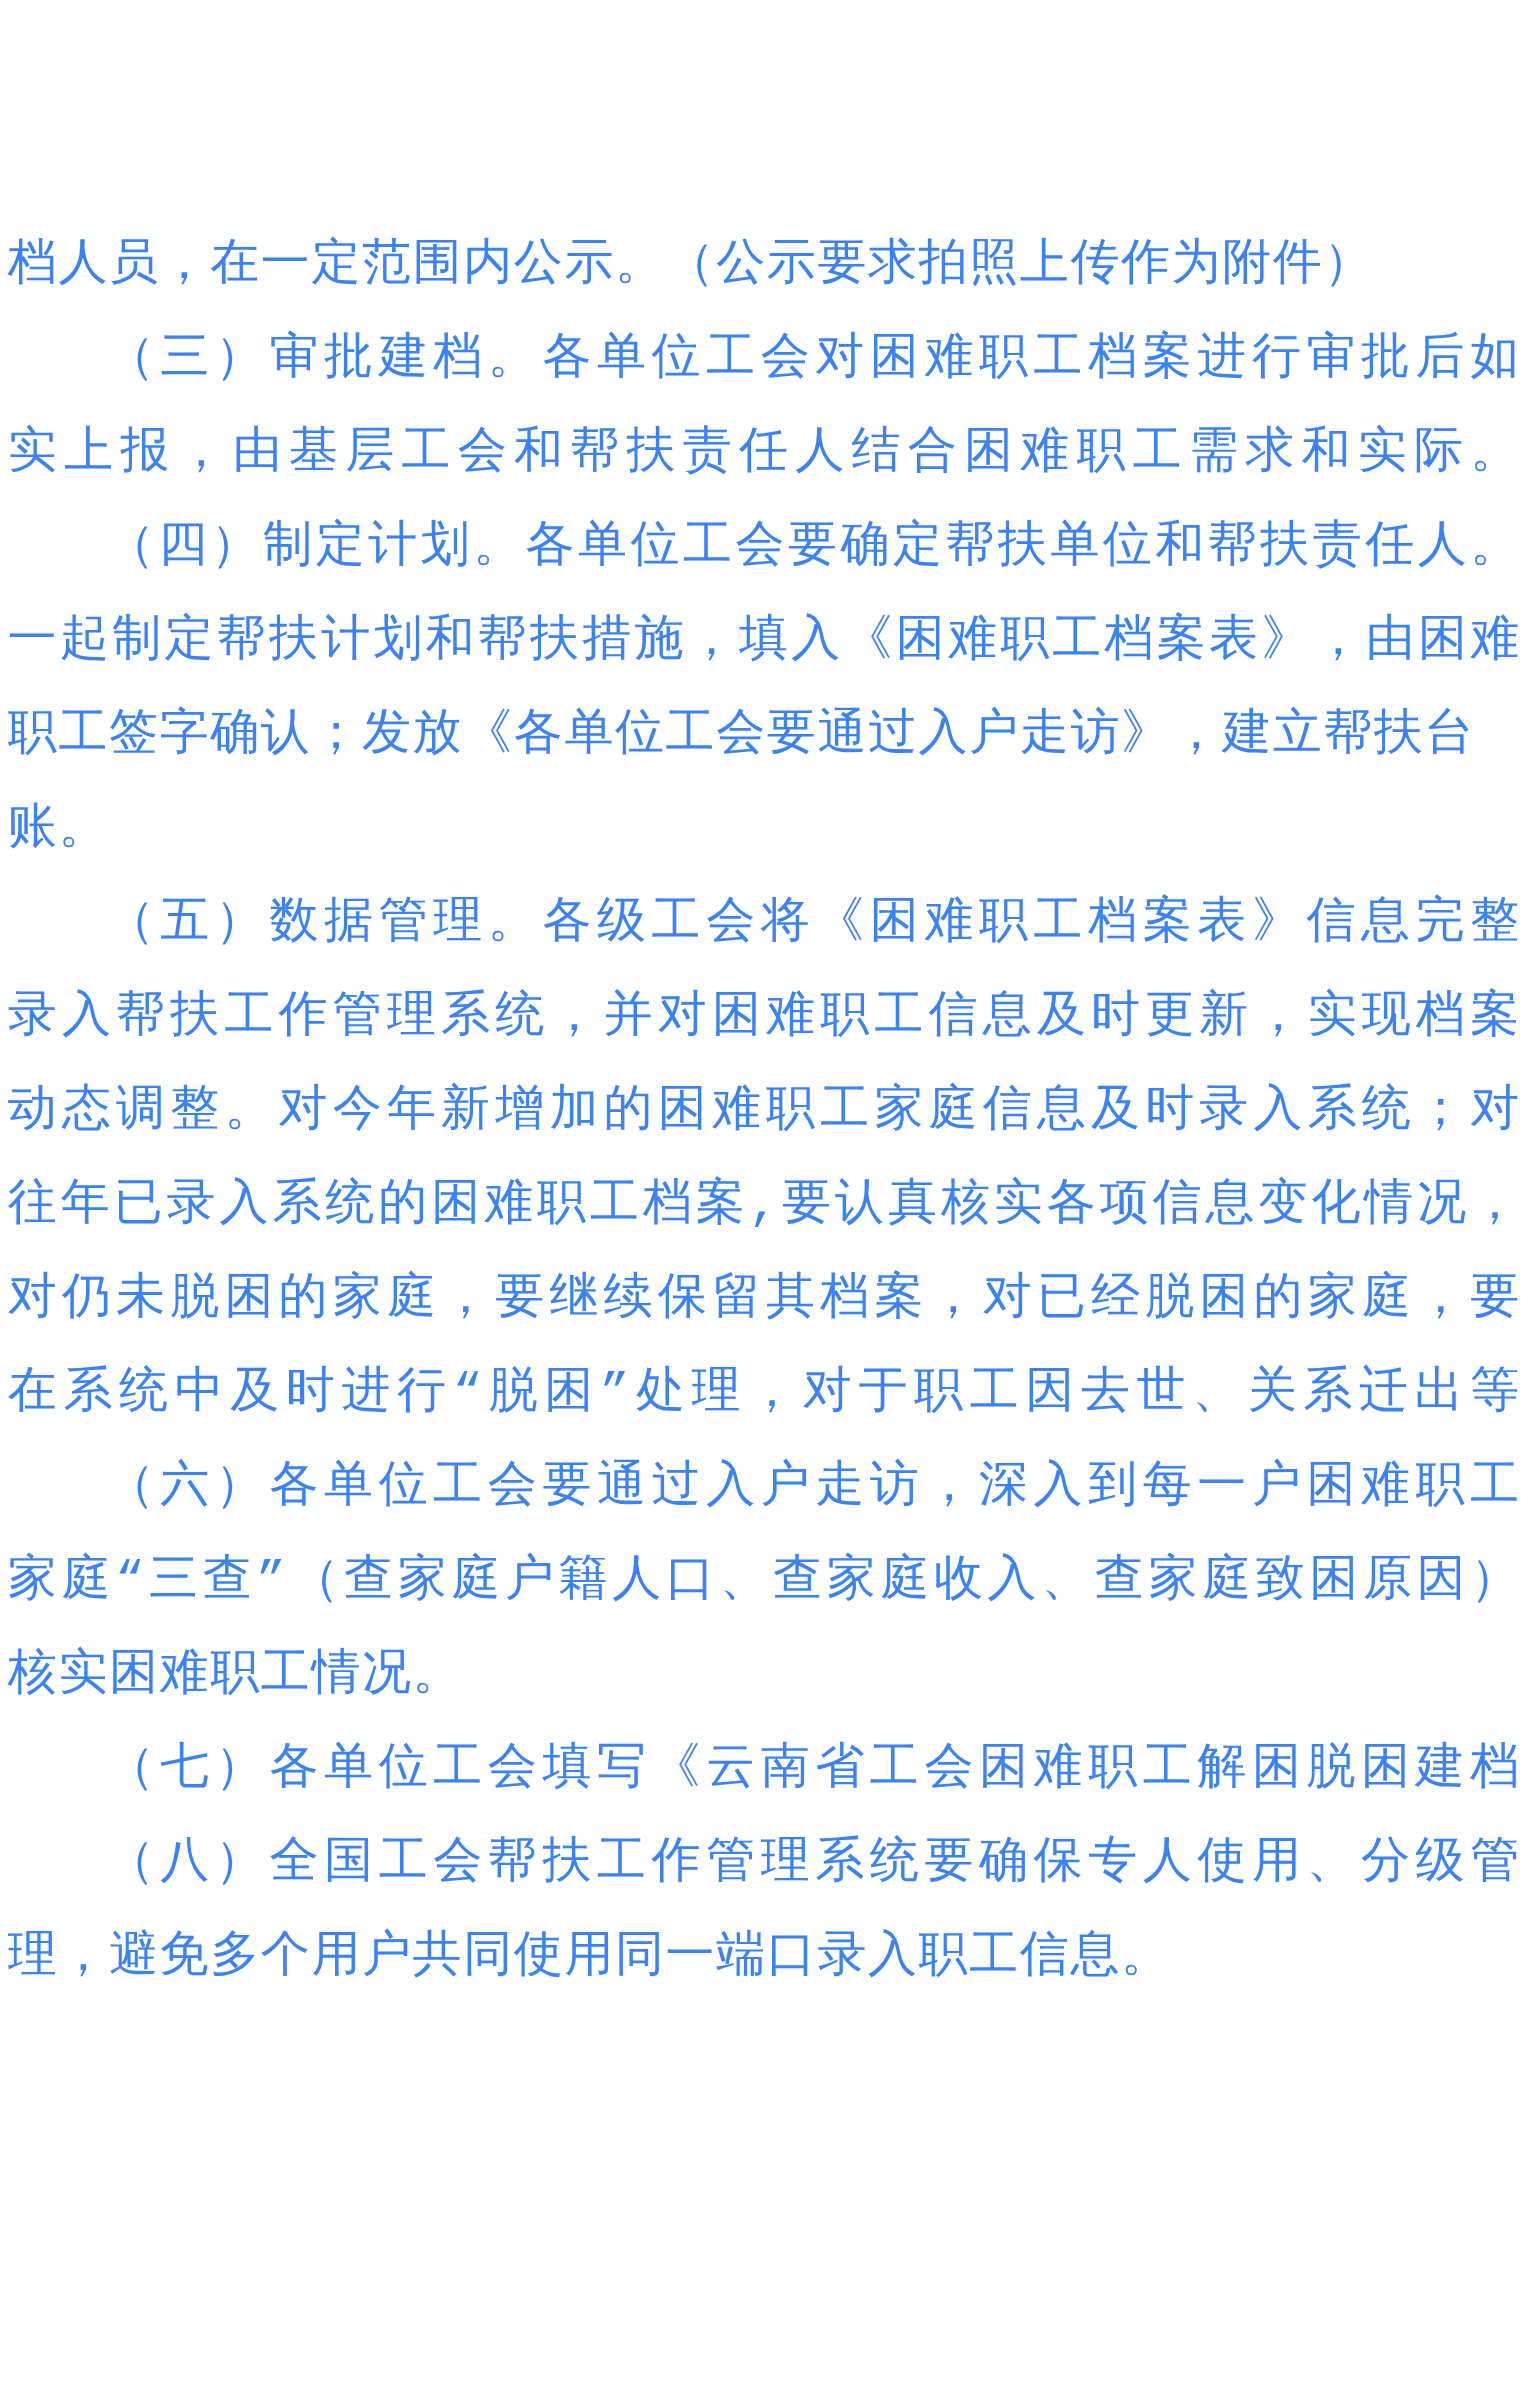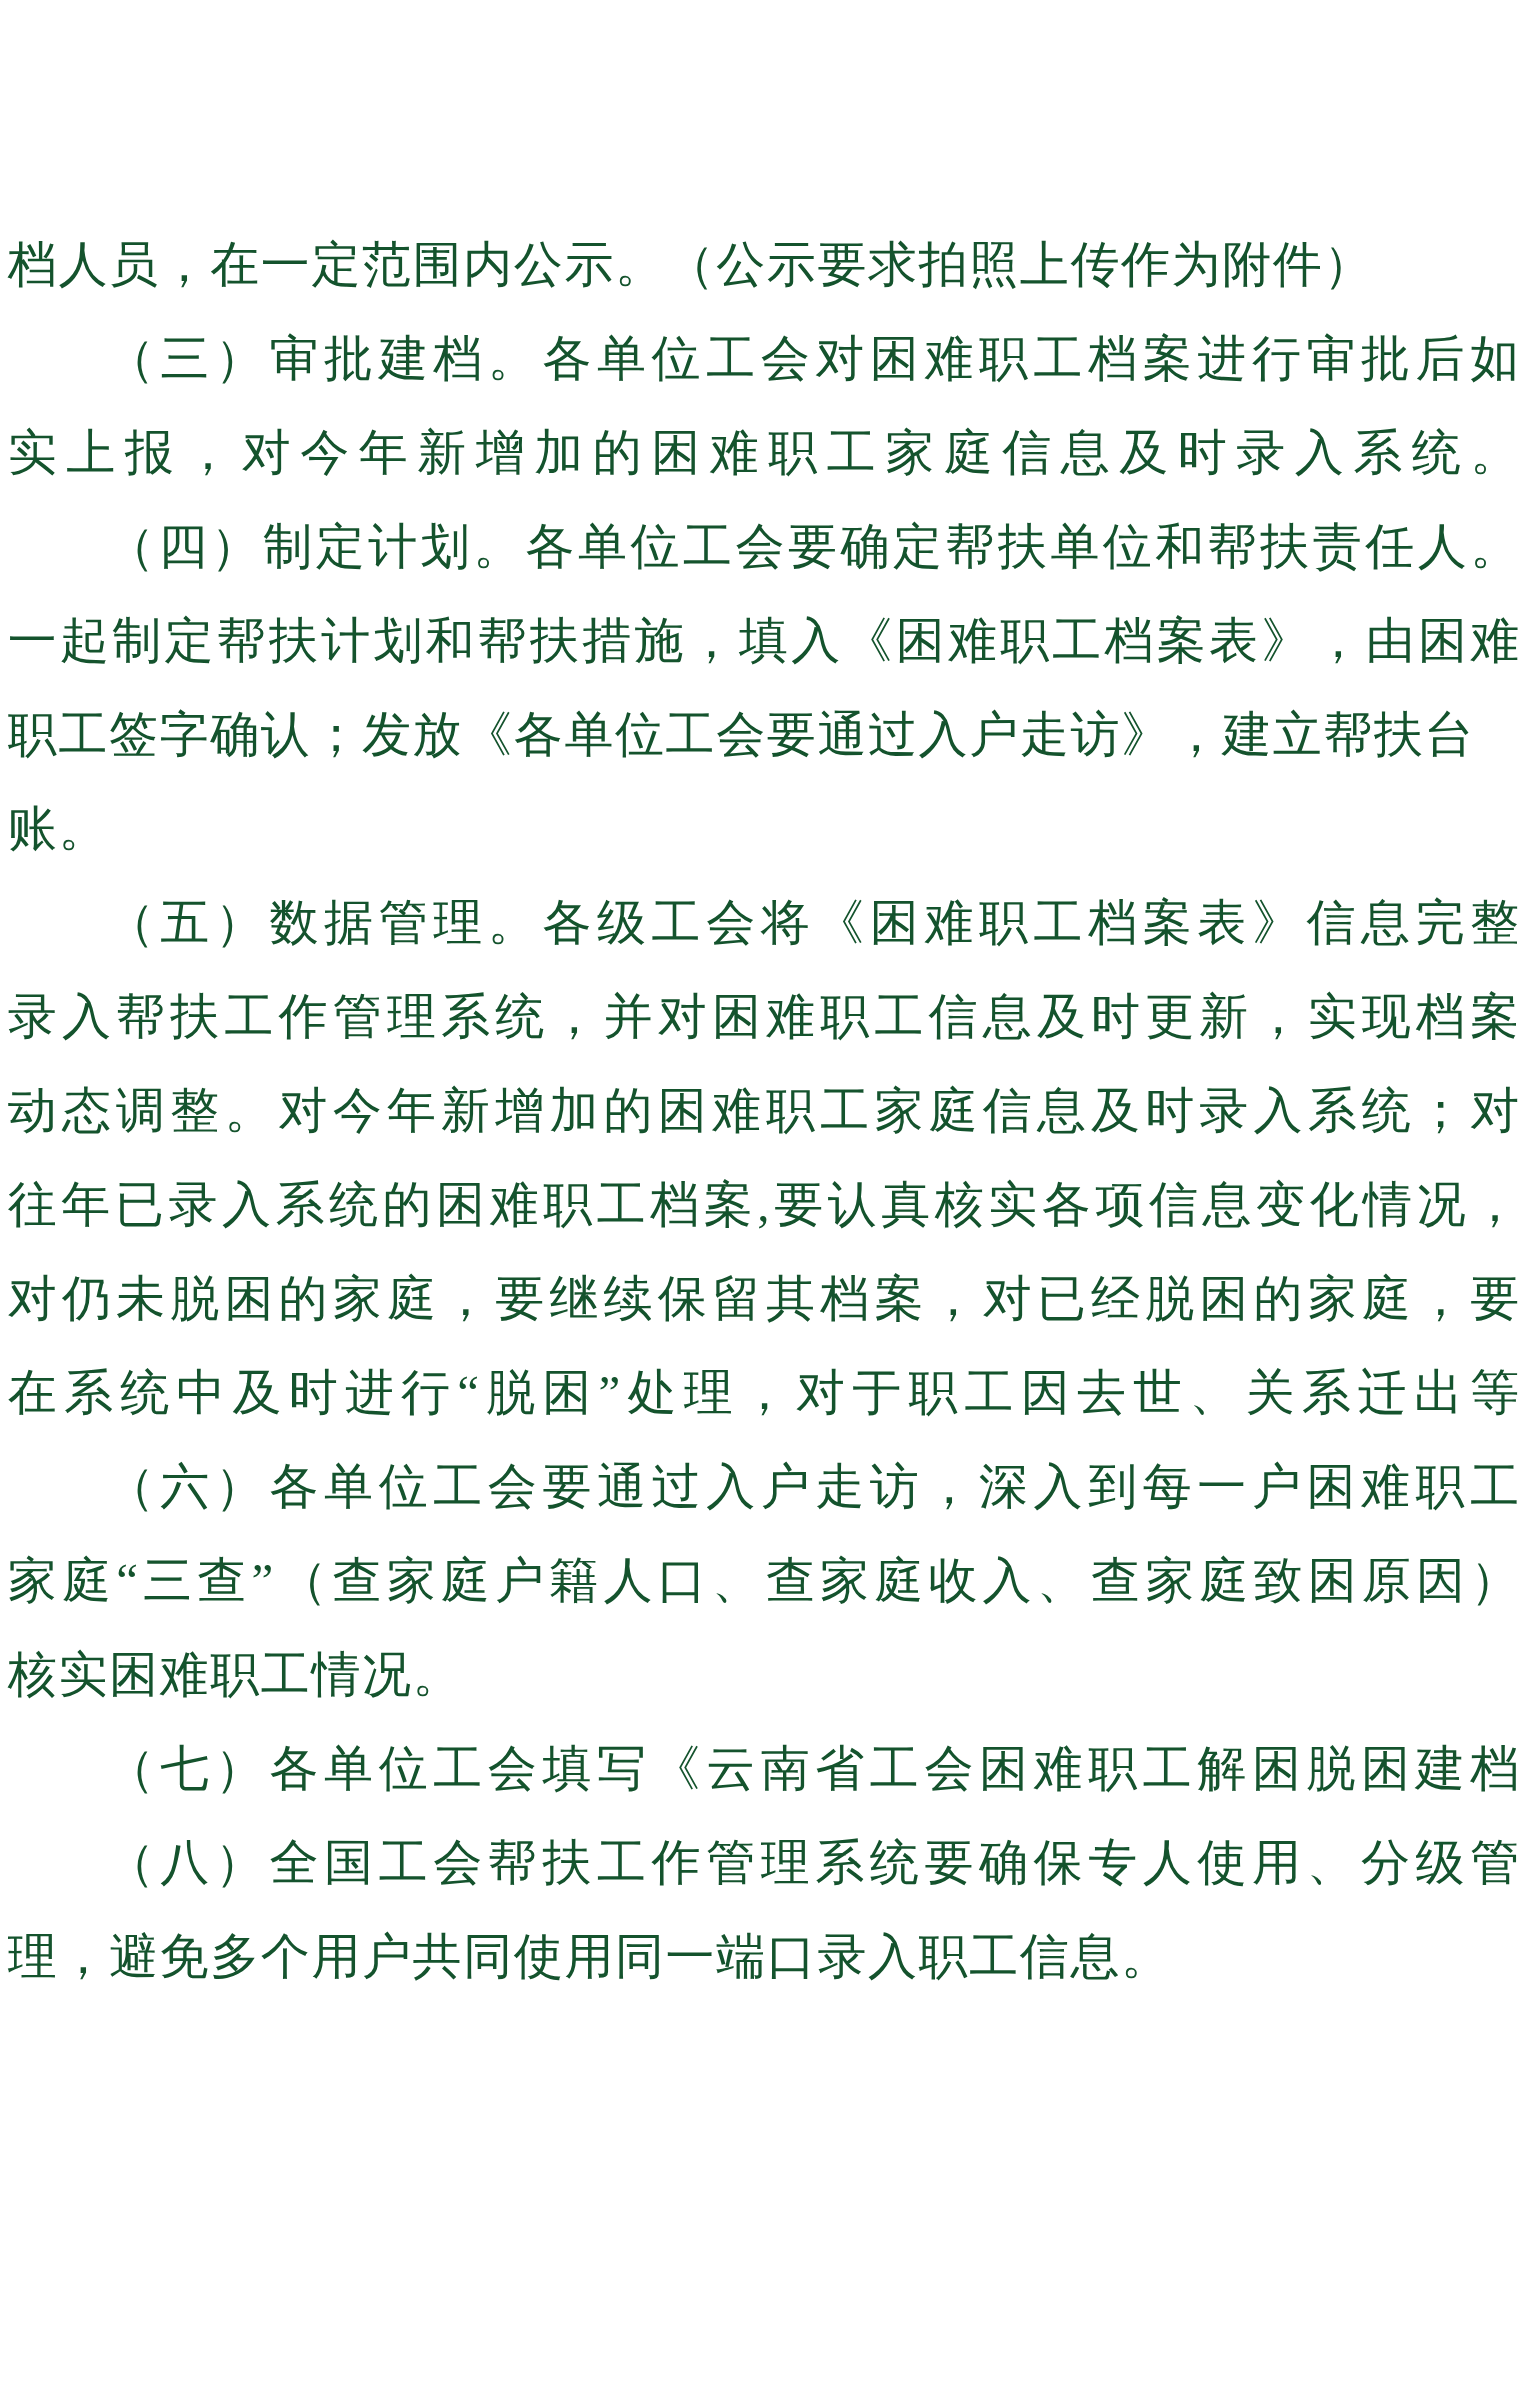--- a/index.html
+++ b/index.html
@@ -6,22 +6,22 @@
     margin: 0;
     padding: 0;
     background: #ffffff;
   }
   .page {
     position: relative;
     width: 1530px;
     height: 2150px;
     background: #ffffff;
     overflow: hidden;
-    font-family: Liberation Serif, serif;
-    color: #14532d;
+    font-family: Liberation Mono, monospace;
+    color: #3b82f6;
   }
   .textblock {
     position: absolute;
     left: 7.8px;
     top: 218px;
     width: 1513px;
   }
   .ln {
     font-size: 49px;
     line-height: 94px;
@@ -49,21 +49,21 @@
     white-space: nowrap;
   }
 </style>
 </head>
 <body>
 
 <div class="page">
   <div class="textblock">
     <div class="ln">档人员，在一定范围内公示。（公示要求拍照上传作为附件）</div>
     <div class="ln jf ind">（三）审批建档。各单位工会对困难职工档案进行审批后如</div>
-    <div class="ln jf">实上报，对今年新增加的困难职工家庭信息及时录入系统。</div>
+    <div class="ln jf">实上报，由基层工会和帮扶责任人结合困难职工需求和实际。</div>
     <div class="ln jf ind">（四）制定计划。各单位工会要确定帮扶单位和帮扶责任人。</div>
     <div class="ln jf">一起制定帮扶计划和帮扶措施，填入《困难职工档案表》，由困难</div>
     <div class="ln">职工签字确认；发放《各单位工会要通过入户走访》，建立帮扶台账。</div>
     <div class="ln jf ind">（五）数据管理。各级工会将《困难职工档案表》信息完整</div>
     <div class="ln jf">录入帮扶工作管理系统，并对困难职工信息及时更新，实现档案</div>
     <div class="ln jf">动态调整。对今年新增加的困难职工家庭信息及时录入系统；对</div>
     <div class="ln jf">往年已录入系统的困难职工档案,要认真核实各项信息变化情况，</div>
     <div class="ln jf">对仍未脱困的家庭，要继续保留其档案，对已经脱困的家庭，要</div>
     <div class="ln jf">在系统中及时进行“脱困”处理，对于职工因去世、关系迁出等</div>
     <div class="ln jf ind">（六）各单位工会要通过入户走访，深入到每一户困难职工</div>

